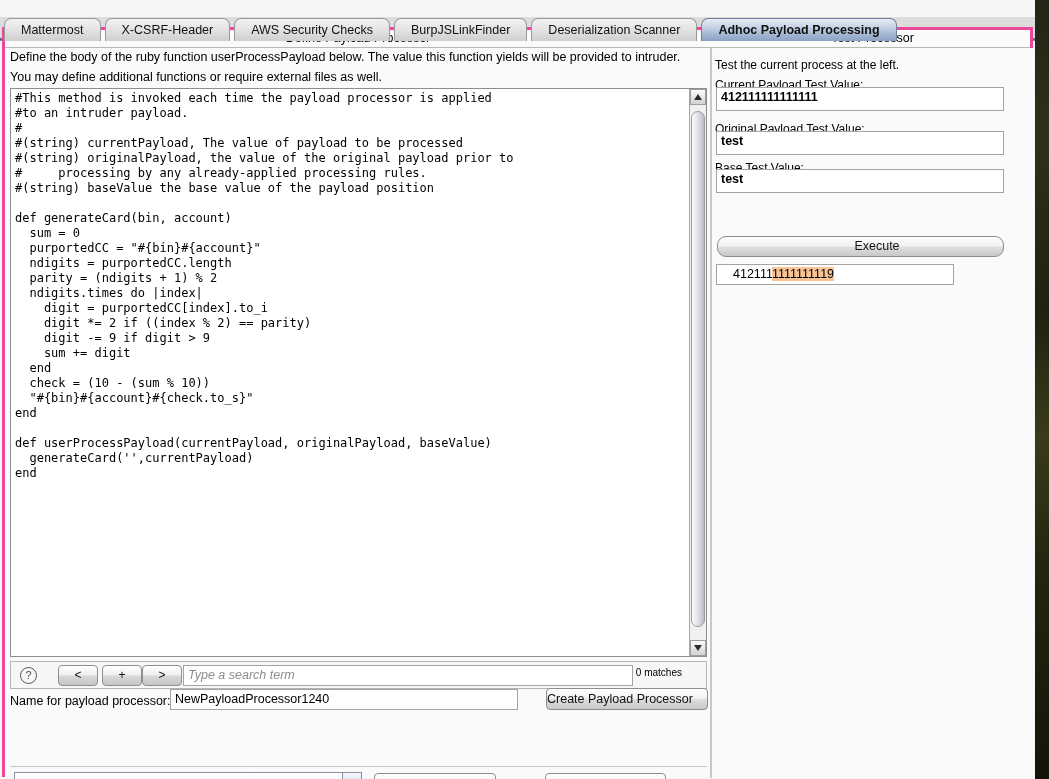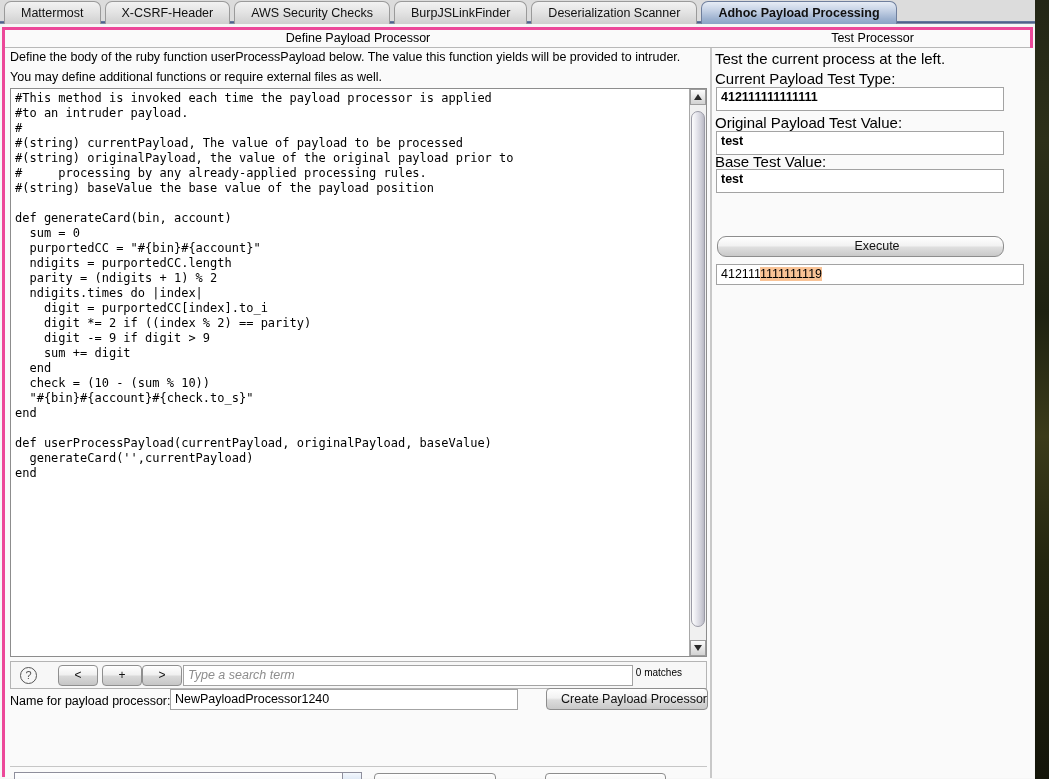--- a/index.html
+++ b/index.html
@@ -30,21 +30,21 @@
     position: absolute;
     left: 0; top: 0;
     width: 1035px;
     height: 779px;
     background: #f6f6f6;
     overflow: hidden;
   }
   
   .tabbar {
     position: absolute;
-    left: 0; top: 0;
+    left: 0; top: 17px;
     width: 1035px;
     height: 24px;
     background: #dcdcdc;
     display: flex;
     align-items: flex-end;
     padding-left: 4px;
     box-sizing: border-box;
   }
   .tabbar:after {
     content: "";
@@ -267,21 +267,21 @@
     box-sizing: border-box;
     font-size: 12.5px;
     line-height: 19px;
     padding: 0 4px;
     color: #000;
   }
   .btn {
     position: absolute;
     height: 22px;
     line-height: 20px;
-    text-align: right;
+    text-align: left;
     font-size: 12.5px;
     color: #111;
     border: 1px solid #8d8d8d;
     border-radius: 4px;
     background: linear-gradient(180deg,#ffffff 0%,#f2f2f2 45%,#dcdcdc 55%,#c9c9c9 100%);
     box-sizing: border-box;
   }
   .btn-create   { left: 541px; top: 640px; width: 162px; }
   .btn-remove   { left: 369px; top: 725px; width: 122px; }
   .btn-restore  { left: 540px; top: 725px; width: 121px; }
@@ -317,23 +317,24 @@
   }
   
   .right-pane {
     position: absolute;
     left: 707px; top: 18px;
     width: 322px; height: 730px;
     background: #fafafa;
   }
   .rp-text {
     position: absolute;
-    font-size: 15px;
+    font-size: 12px;
     color: #000;
     left: 3px;
+    margin-top: 8px;
   }
   .rp-input {
     position: absolute;
     left: 4px;
     width: 288px; height: 24px;
     border: 1px solid #a3a3a3;
     background: #fff;
     box-sizing: border-box;
     font-size: 12.5px;
     line-height: 19px;
@@ -351,27 +352,27 @@
     border: 1px solid #8d8d8d;
     border-radius: 9px;
     background: linear-gradient(180deg,#ffffff 0%,#f2f2f2 45%,#dedede 55%,#c9c9c9 100%);
     box-sizing: border-box;
     color: #111;
     padding-left: 33px;
   }
   .rp-result {
     position: absolute;
     left: 4px; top: 216px;
-    width: 308px; height: 21px;
+    width: 238px; height: 21px;
     border: 1px solid #a3a3a3;
     background: #fff;
     box-sizing: border-box;
     font-size: 12.5px;
     line-height: 19px;
-    padding: 0 4px;
+    padding: 0 16px;
     color: #000;
     white-space: nowrap;
     overflow: hidden;
   }
   .hl { background: #f9c396; }
 </style>
 </head>
 <body>
 
 <div id="root">
@@ -462,21 +463,21 @@
           <span class="combo-arrow-btn"></span>
         </div>
         <div class="btn btn-remove">Remove Processor</div>
         <div class="btn btn-restore">Restore Template</div>
 
       </div>
 
       <div class="right-pane">
         <div class="rp-text" style="top:2px">Test the current process at the left.</div>
 
-        <div class="rp-text" style="top:22px">Current Payload Test Type:</div>
+        <div class="rp-text" style="top:22px">Current Payload Test Value:</div>
         <div class="rp-input" style="top:39px">412111111111111</div>
 
         <div class="rp-text" style="top:66px">Original Payload Test Value:</div>
         <div class="rp-input" style="top:83px">test</div>
 
         <div class="rp-text" style="top:105px">Base Test Value:</div>
         <div class="rp-input" style="top:121px">test</div>
 
         <div class="rp-exec">Execute</div>
 

